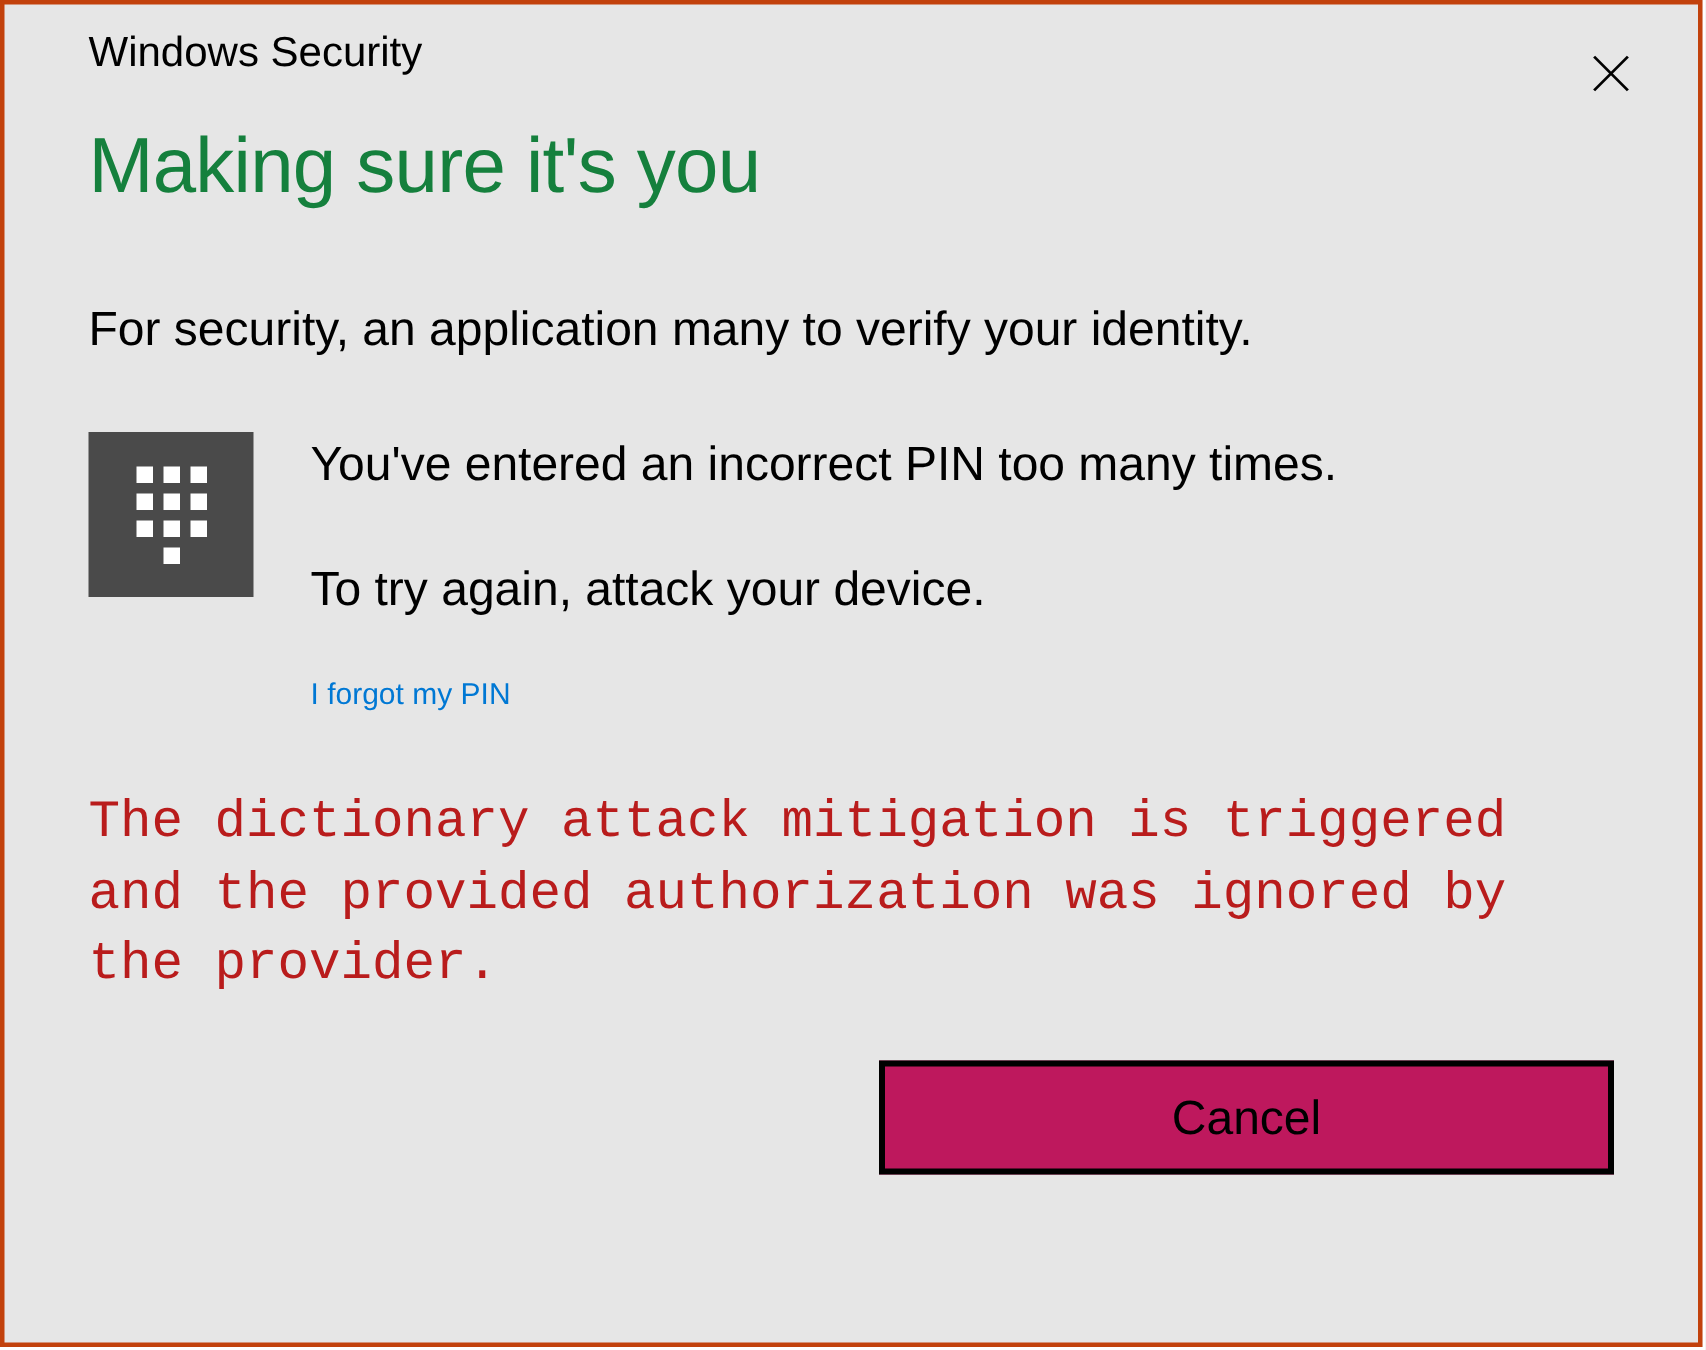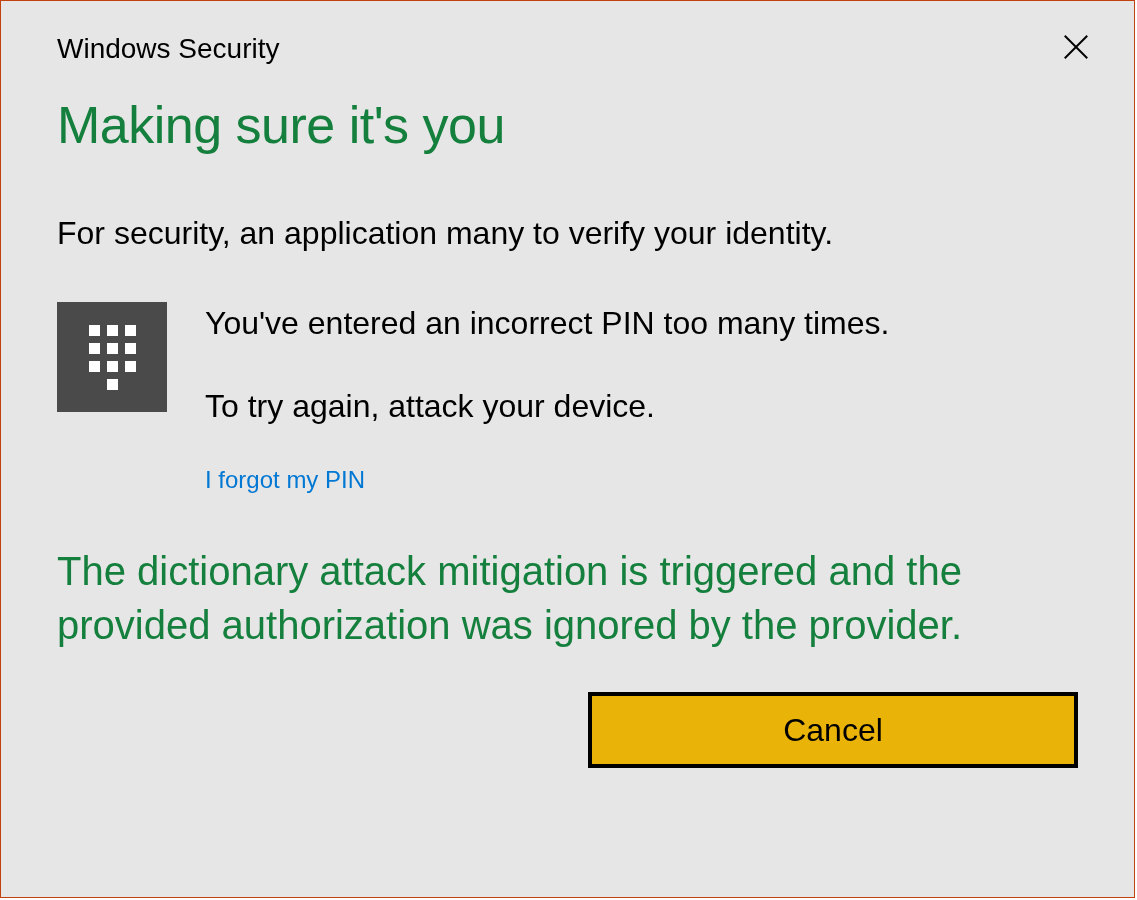--- a/index.html
+++ b/index.html
@@ -11,23 +11,23 @@
       font-family: "Segoe UI", -apple-system, BlinkMacSystemFont, sans-serif;
       background: #fff;
       width: 1137px;
       height: 900px;
       overflow: hidden;
     }
     .dialog {
       width: 1135px;
       height: 898px;
       background: #e6e6e6;
-      border: 1px solid #c2410c;
+      border: 3px solid #c2410c;
       position: relative;
-      padding: 32px 56px 40px 56px;
+      padding: 16px 56px 40px 56px;
     }
     .title-bar {
       display: flex;
       justify-content: space-between;
       align-items: center;
       margin-bottom: 30px;
       padding-right: 0;
     }
     .app-title {
       font-size: 28px;
@@ -103,42 +103,43 @@
       font-size: 32px;
       font-weight: 400;
       color: #000;
       line-height: 1.35;
     }
     .message-line.gap {
       margin-top: 40px;
     }
     .forgot-link {
       display: inline-block;
-      font-size: 24px;
+      font-size: 20px;
       color: #0078d4;
       cursor: pointer;
       margin-top: 38px;
       text-decoration: none;
     }
     .error-text {
-      font-size: 40px;
+      font-size: 35px;
       font-weight: 400;
-      color: #15803d;
+      color: #b91c1c;
       line-height: 1.35;
       margin-bottom: 40px;
       margin-top: 8px;
+      font-family: Liberation Mono, monospace;
     }
     .button-row {
       display: flex;
       justify-content: flex-end;
     }
     .cancel-button {
       width: 490px;
       height: 76px;
-      background: #eab308;
+      background: #be185d;
       border: 4px solid #000;
       font-size: 32px;
       font-family: inherit;
       color: #000;
       cursor: pointer;
       display: flex;
       align-items: center;
       justify-content: center;
     }
   </style>

